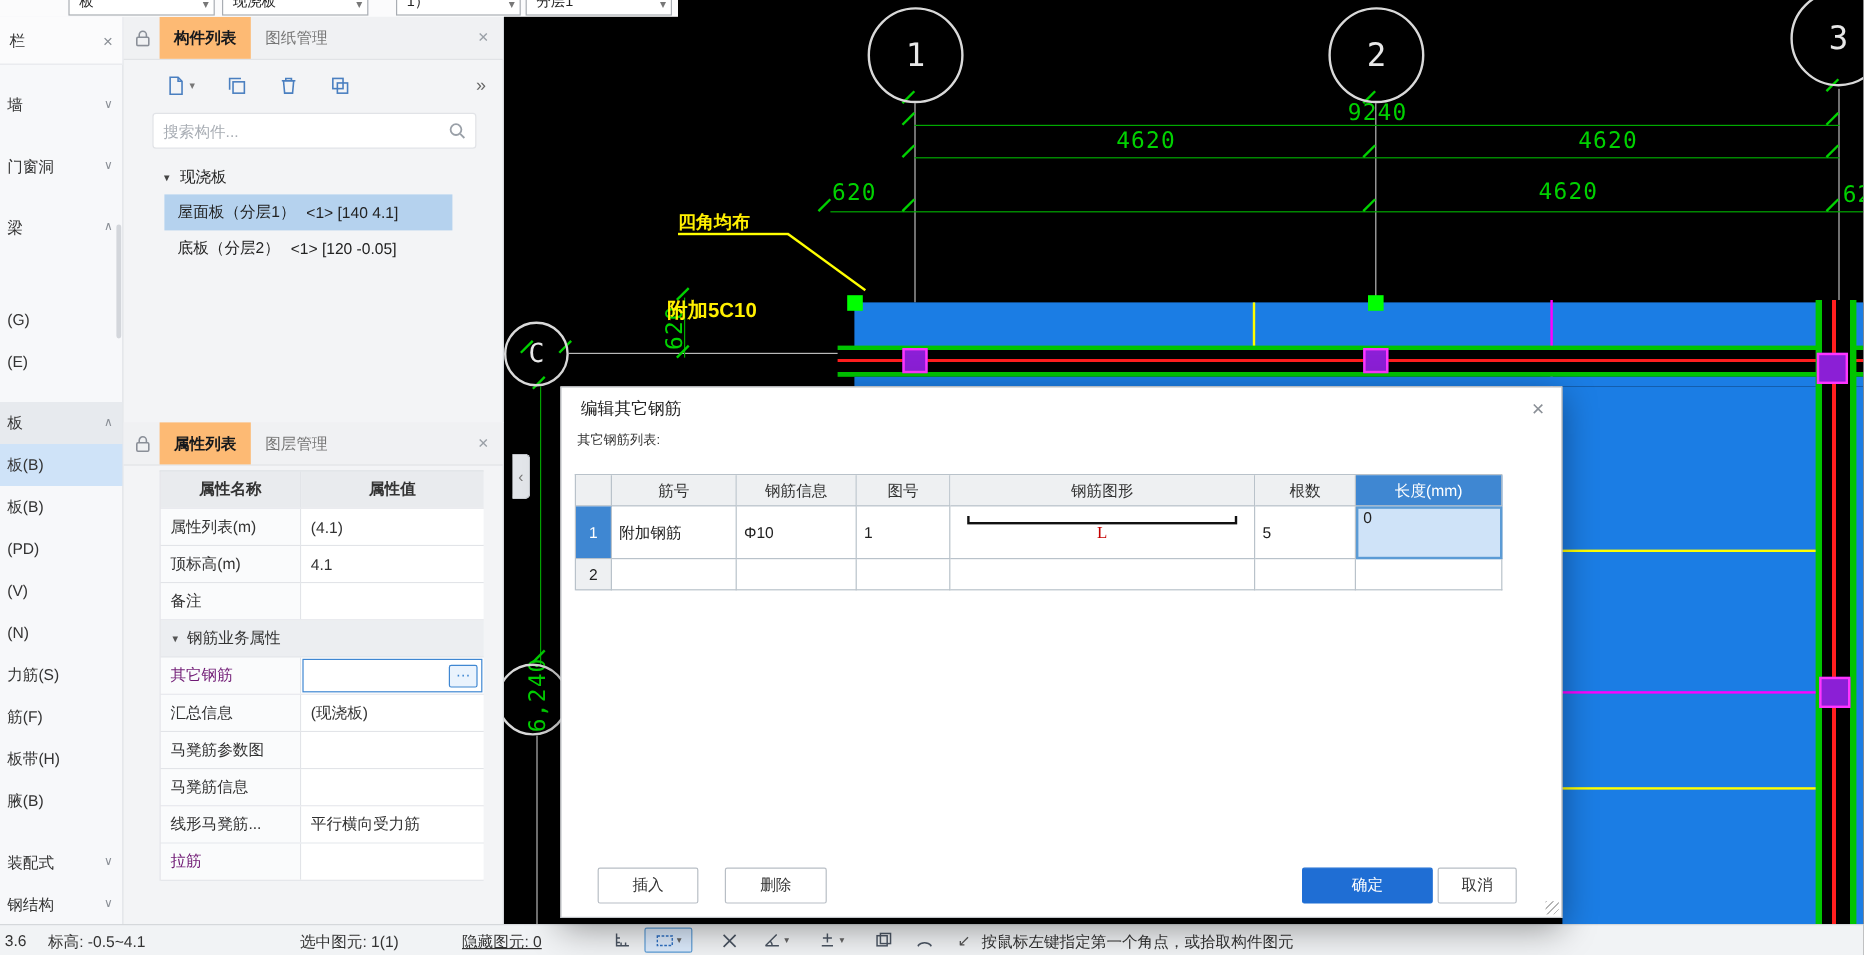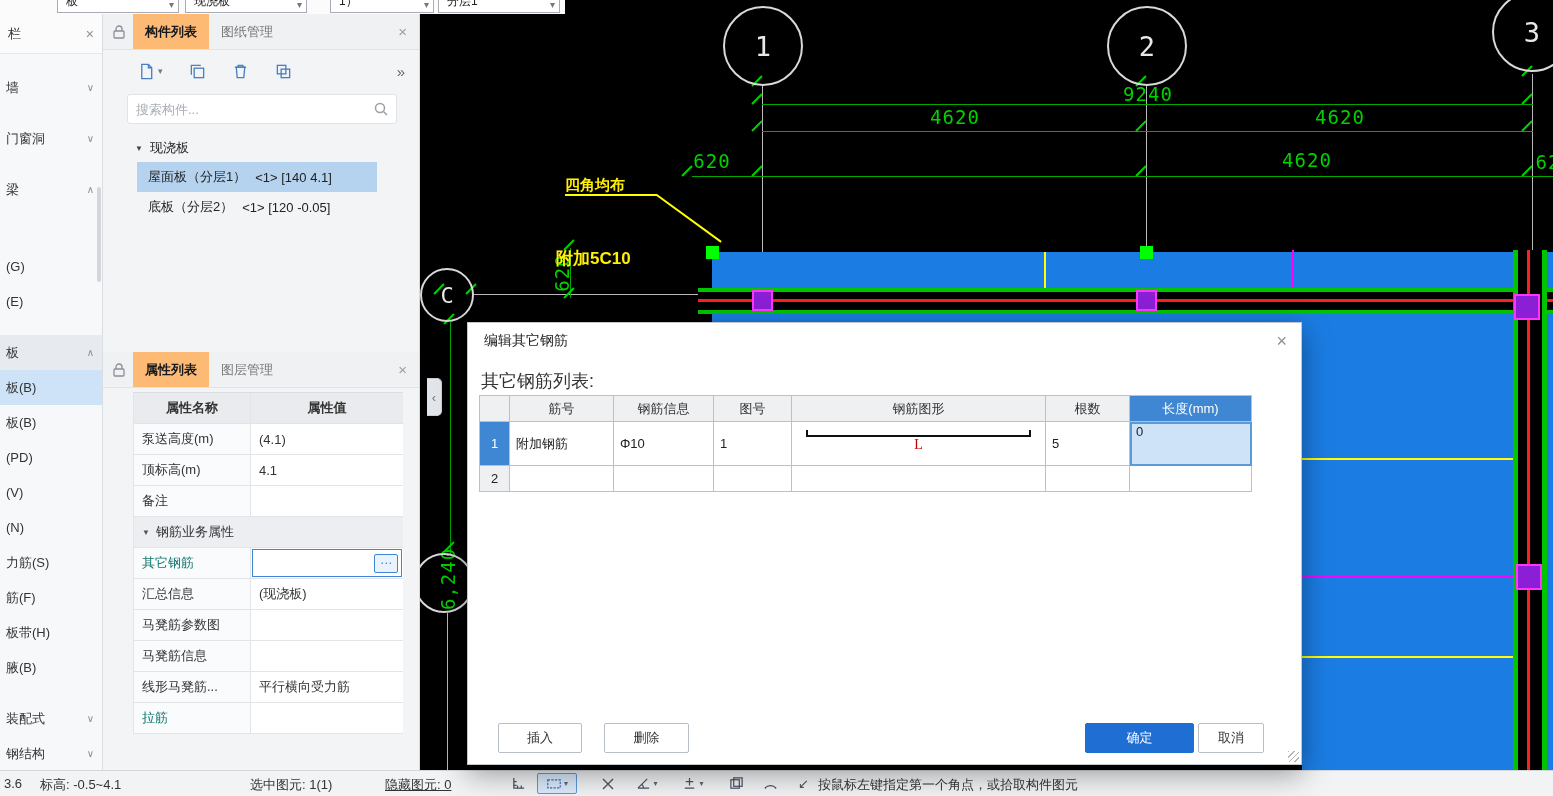--- a/index.html
+++ b/index.html
@@ -48,21 +48,21 @@
   .tree-item .meta { margin-left:9px; }
 
   
   .prop-table { position:absolute; left:30px; top:40px; width:270px; border-top:1px solid #d9dce0; border-left:1px solid #e2e4e8; }
   .prop-row { display:flex; height:31px; border-bottom:1px solid #e2e4e8; }
   .prop-name { width:117px; background:#fafbfc; border-right:1px solid #e2e4e8; display:flex; align-items:center; padding-left:8px; color:#333; overflow:hidden; white-space:nowrap; }
   .prop-val { flex:1; background:#fff; display:flex; align-items:center; padding-left:8px; color:#333; overflow:hidden; white-space:nowrap; }
   .prop-row.hdr .prop-name, .prop-row.hdr .prop-val { background:#e9ebee; font-weight:bold; justify-content:center; padding-left:0; }
   .prop-row.grp { background:#eceef1; align-items:center; padding-left:8px; color:#333; }
   .prop-row.grp .tri { font-size:8px; color:#555; margin-right:6px; }
-  .link { color:#0f766e; }
+  .link { color:#701a75; }
   .prop-val.focus { outline:1px solid #3f87d2; outline-offset:-2px; }
   .ellipsis-btn { margin-left:auto; margin-right:5px; width:24px; height:19px; border:1px solid #3f87d2; background:#eaf3fd; color:#3f87d2; display:flex; align-items:center; justify-content:center; font-size:12px; border-radius:2px; cursor:pointer; }
 
   
   .cad { position:absolute; left:420px; top:0; width:1133px; height:770px; background:#000; overflow:hidden; z-index:1; }
   .cad > div { position:absolute; }
   .axis-circle { border:2px solid #d9d9d9; border-radius:50%; display:flex; align-items:center; justify-content:center; color:#e8e8e8; font-family:"DejaVu Sans Mono",monospace; font-size:27px; }
   .vgrid { width:1px; background:#b9b9b9; }
   .hgrid { height:1px; background:#b9b9b9; }
   .dimline { height:1px; background:#00a800; }
@@ -78,21 +78,21 @@
   .psq { background:#8b1fd6; border:2px solid #ff35ff; }
   .handle { background:#00ff00; width:13px; height:13px; }
 
   .collapse-handle { position:absolute; left:427px; top:378px; width:15px; height:38px; background:#e2e5e9; border:1px solid #c9cdd2; border-left:none; border-radius:0 5px 5px 0; display:flex; align-items:center; justify-content:center; color:#777; z-index:15; cursor:pointer; }
 
   
   .dialog { position:absolute; left:467px; top:322px; width:835px; height:443px; background:#fff; border:1px solid #c3c6ca; box-shadow:0 8px 28px rgba(0,0,0,.4); z-index:30; }
   .dlg-title-bar { height:36px; display:flex; align-items:center; padding:0 14px 0 16px; }
   .dlg-title { font-size:14px; color:#222; }
   .dlg-close { margin-left:auto; font-size:18px; color:#8a8f96; cursor:pointer; }
-  .dlg-label { position:absolute; left:13px; top:46px; font-size:18px; color:#333; }
+  .dlg-label { position:absolute; left:13px; top:36px; font-size:11px; color:#333; }
   .rebar-table { position:absolute; left:11px; top:72px; border-top:1px solid #b9c2ca; border-left:1px solid #b9c2ca; background:#fff; }
   .rt-row { display:flex; }
   .rt-cell { border-right:1px solid #b9c2ca; border-bottom:1px solid #b9c2ca; font-size:13px; color:#222; display:flex; align-items:center; padding:2px 6px; overflow:hidden; }
   .rt-head { background:#eef0f2; justify-content:center; color:#333; }
   .rt-head.blue { background:#3f87d2; color:#fff; }
   .rt-num { justify-content:center; background:#eef0f2; padding:0; }
   .rt-num.blue { background:#3f87d2; color:#fff; }
   .c0{width:30px;} .c1{width:104px;} .c2{width:100px;} .c3{width:78px;} .c4{width:254px;} .c5{width:84px;} .c6{width:122px;}
   .h26{height:26px;} .h44{height:44px;}
   .shape-cell { flex-direction:column; justify-content:center; align-items:stretch; }
@@ -358,21 +358,21 @@
       <span class="tab active">属性列表</span>
       <span class="tab">图层管理</span>
       <span class="panel-close">×</span>
     </div>
     <div class="prop-table">
       <div class="prop-row hdr">
         <div class="prop-name">属性名称</div>
         <div class="prop-val">属性值</div>
       </div>
       <div class="prop-row">
-        <div class="prop-name">泵送高度(m)</div>
+        <div class="prop-name">属性列表(m)</div>
         <div class="prop-val">(4.1)</div>
       </div>
       <div class="prop-row">
         <div class="prop-name">顶标高(m)</div>
         <div class="prop-val">4.1</div>
       </div>
       <div class="prop-row">
         <div class="prop-name">备注</div>
         <div class="prop-val"></div>
       </div>

